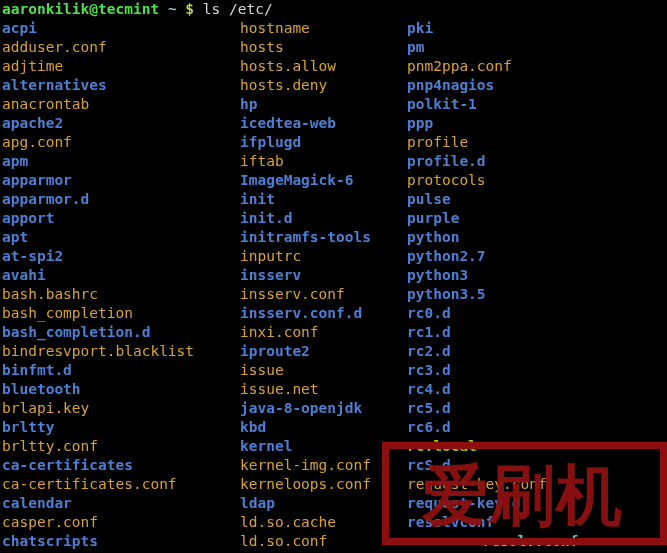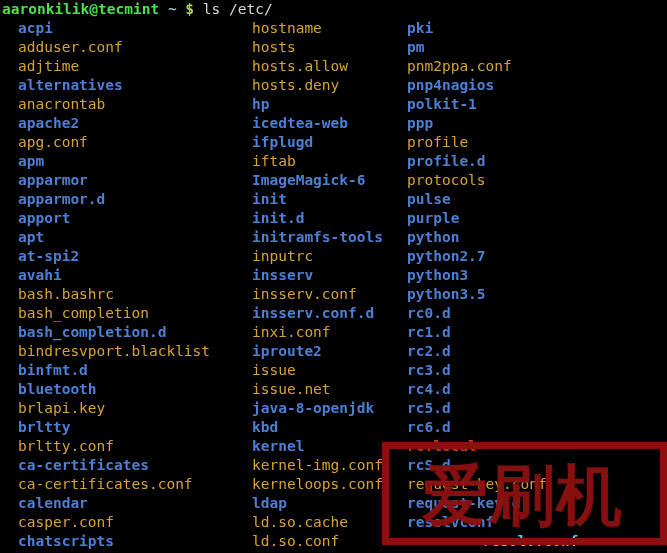--- a/index.html
+++ b/index.html
@@ -34,33 +34,33 @@
   .p-cmd    { color: #d8d8d8; }
   .p-sp     { color: #d8d8d8; }
 
   
   .col {
     position: absolute;
     top: 19px;
     white-space: pre;
     z-index: 3;
   }
-  #col-1 { left: 2px;   width: 238px; margin-left: 16px; }
-  #col-2 { left: 252px; width: 180px; }
+  #col-1 { left: 2px;   width: 238px; }
+  #col-2 { left: 240px; width: 180px; }
   #col-3 { left: 407px; width: 247px; }
 
   .entry {
     height: 19px;
     line-height: 19px;
     white-space: pre;
   }
   
   .t-dir  { color: #4d7fd4; font-weight: bold; }
   .t-file { color: #d8a334; }
-  .t-exec { color: #c2410c; font-weight: bold; }
+  .t-exec { color: #84cc16; font-weight: bold; }
   .t-link { color: #3fd7d7; font-weight: bold; text-align: center; }
 
   
   #watermark {
     position: absolute;
     left: 382px;
     top: 442px;
     width: 285px;
     height: 103px;
     border: 7px solid #8e0f0f;

